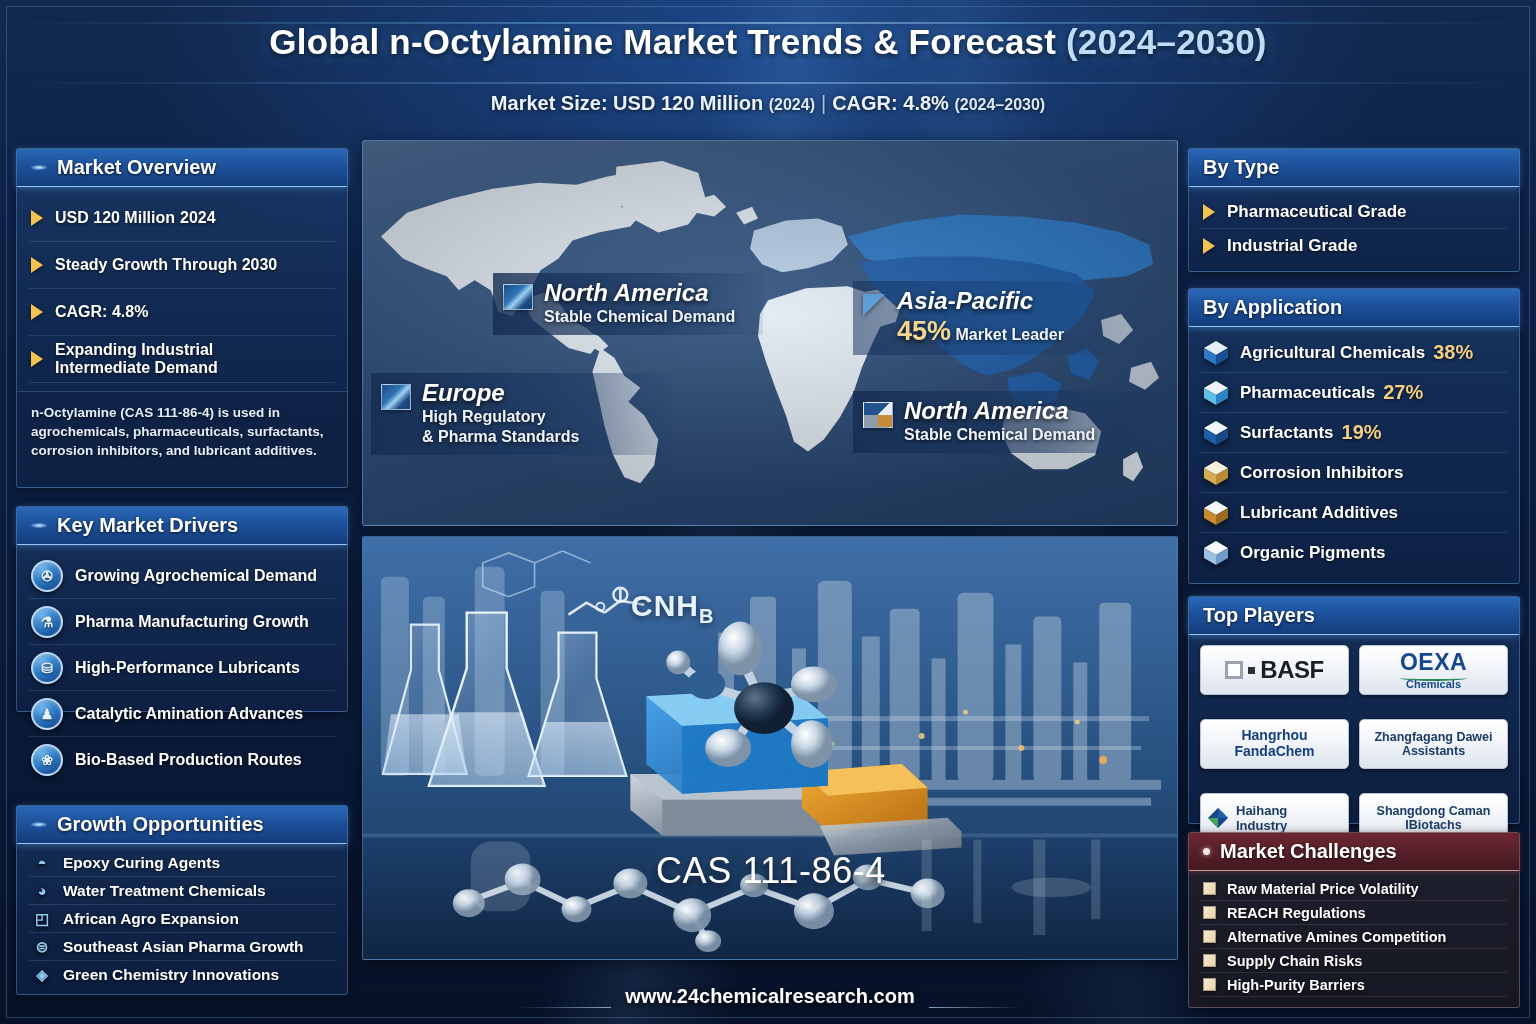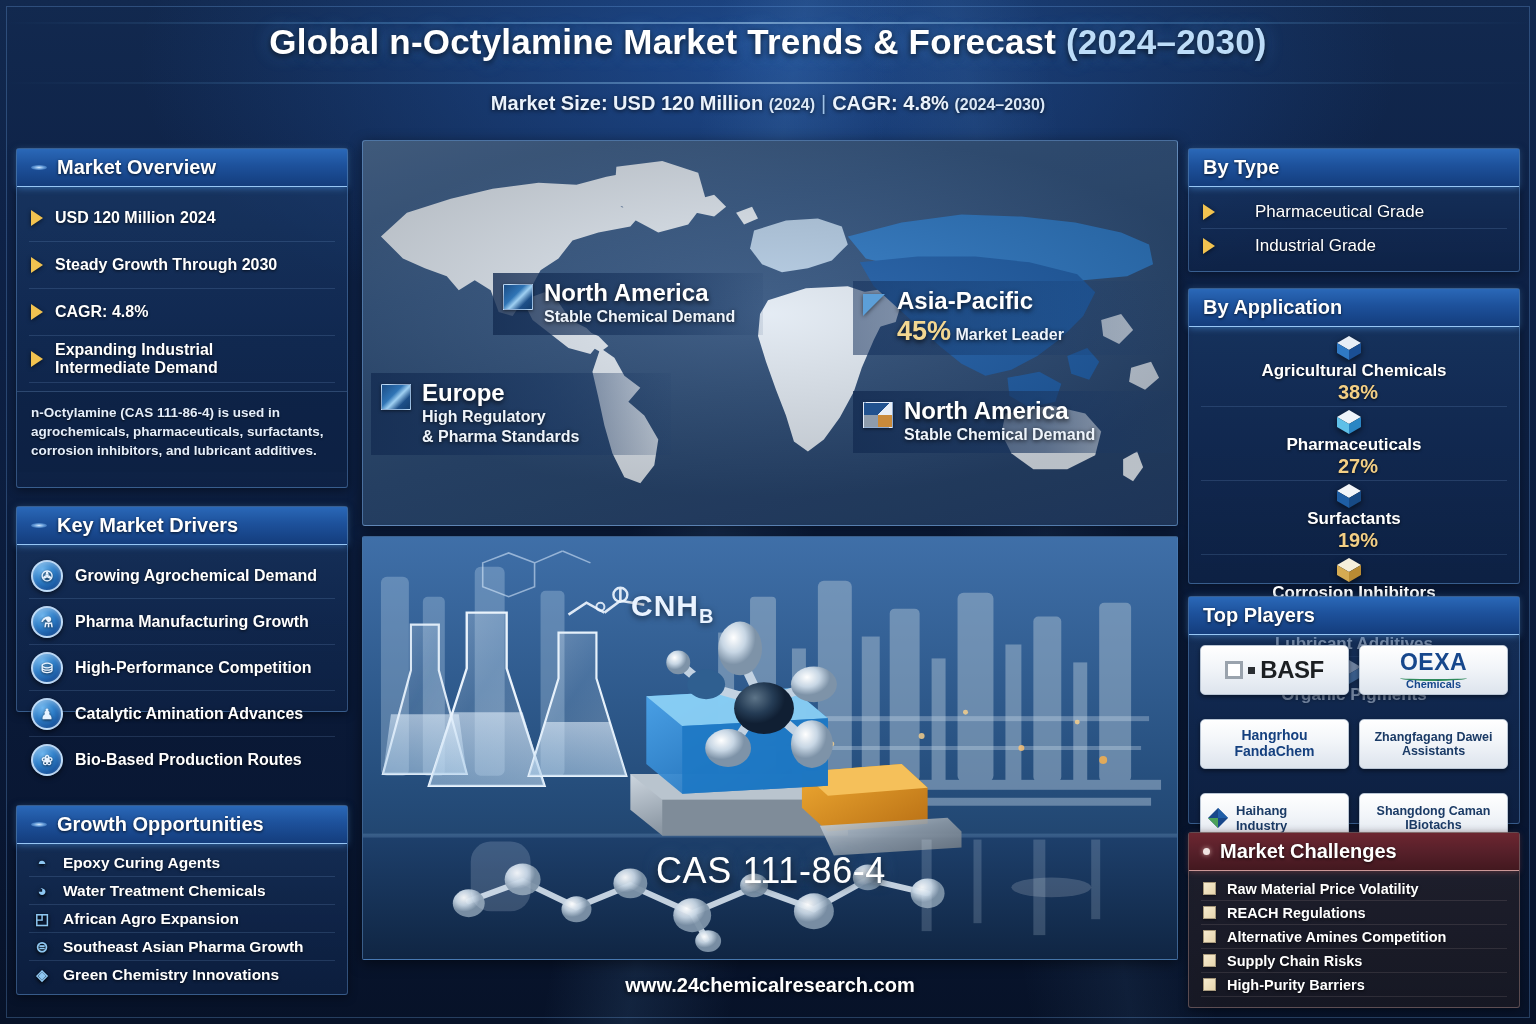--- a/index.html
+++ b/index.html
@@ -181,21 +181,21 @@
     content:""; position:absolute; right:0; bottom:0; width:50%; height:50%;
     background: #c98a3a;
   }
   .thumb-tri {
     width: 0; height: 0; border-left: 22px solid #5c9fd8; border-bottom: 22px solid transparent;
     margin-right: 12px; margin-top: 6px; flex: 0 0 auto;
     filter: drop-shadow(0 1px 2px rgba(0,0,0,.55));
   }
   .map-label .ml-title {
     font-size: 24px; font-weight: bold; color: #ffffff; line-height: 1.06;
-    text-shadow: 0 2px 5px rgba(0,0,0,.8); white-space: nowrap;
+    text-shadow: 0 2px 5px rgba(0,0,0,.8); white-space: nowrap; font-style: italic;
   }
   .map-label .ml-sub {
     font-size: 16px; font-weight: bold; color: #eef4fb; line-height: 1.25; margin-top: 2px;
     text-shadow: 0 1px 4px rgba(0,0,0,.8); white-space: nowrap;
   }
   .map-label .pct { font-size: 27px; font-weight: bold; color: #f3d791; text-shadow: 0 2px 5px rgba(0,0,0,.8); }
   #ml-na  { left: 130px; top: 132px;  width: 270px; }
   #ml-eu  { left: 8px;   top: 232px;  width: 300px; }
   #ml-ap  { left: 490px; top: 140px;  width: 320px; background: linear-gradient(90deg, rgba(16,44,88,0.52) 0%, rgba(20,52,100,0.22) 65%, rgba(20,52,100,0) 100%); }
   #ml-na2 { left: 490px; top: 250px;  width: 320px; }
@@ -217,37 +217,37 @@
   .cas-label {
     position: absolute; left: 0; top: 285px; width: 816px; text-align: center; z-index: 7;
     font-size: 36px; font-weight: normal; color: #ffffff; letter-spacing: .6px;
     text-shadow: 0 3px 8px rgba(0,0,0,.85), 0 0 16px rgba(120,180,240,.4);
     margin-top: 28px;
   }
 
   
   .footer {
     position: absolute; left: 362px; top: 962px; width: 816px; height: 46px;
-    display: flex; align-items: center; justify-content: center; gap: 14px; flex-direction: column;
+    display: flex; align-items: flex-end; justify-content: center; gap: 14px;
   }
   .footer .rule { height: 1px; width: 92px; background: linear-gradient(90deg, rgba(150,195,240,0), rgba(175,210,245,0.75)); }
   .footer .rule.r2 { background: linear-gradient(90deg, rgba(175,210,245,0.75), rgba(150,195,240,0)); }
   .footer .url {
     font-size: 20px; font-weight: bold; color: #ffffff;
     text-shadow: 0 2px 5px rgba(0,0,0,.8);
     white-space: nowrap;
   }
 
   
   #p-type { left: 1188px; top: 148px; width: 332px; height: 124px; }
-  #p-type .row { min-height: 34px; padding: 2px 2px; font-size: 17px; font-weight: normal; gap: 28px; }
+  #p-type .row { min-height: 34px; padding: 2px 2px; font-size: 17px; font-weight: bold; }
 
   #p-app { left: 1188px; top: 288px; width: 332px; height: 296px; }
   #p-app .panel-body { padding: 6px 12px 6px 12px; }
-  #p-app .row { min-height: 40px; padding: 2px 2px; font-size: 17px; font-weight: bold; flex-direction: column; }
+  #p-app .row { min-height: 40px; padding: 2px 2px; font-size: 17px; font-weight: bold; }
   #p-app .row .pc { color: #f3cf85; font-size: 20px; font-weight: bold; margin-left: 8px; }
   .cube {
     width: 26px; height: 26px; flex: 0 0 auto; margin-right: 11px;
     filter: drop-shadow(0 2px 3px rgba(0,0,0,.6));
   }
 
   #p-players { left: 1188px; top: 596px; width: 332px; height: 228px; }
   #p-players .panel-body { padding: 10px 11px; }
   .logo-grid { display: grid; grid-template-columns: 1fr 1fr; gap: 24px 10px; }
   .logo-card {
@@ -352,21 +352,21 @@
       <div class="row">
         <span class="circ-icon">✇</span>
         <span>Growing Agrochemical Demand</span>
       </div>
       <div class="row">
         <span class="circ-icon">⚗</span>
         <span>Pharma Manufacturing Growth</span>
       </div>
       <div class="row">
         <span class="circ-icon">⛁</span>
-        <span>High-Performance Competition</span>
+        <span>High-Performance Lubricants</span>
       </div>
       <div class="row">
         <span class="circ-icon">♟</span>
         <span>Catalytic Amination Advances</span>
       </div>
       <div class="row">
         <span class="circ-icon">❀</span>
         <span>Bio-Based Production Routes</span>
       </div>
     </div>

